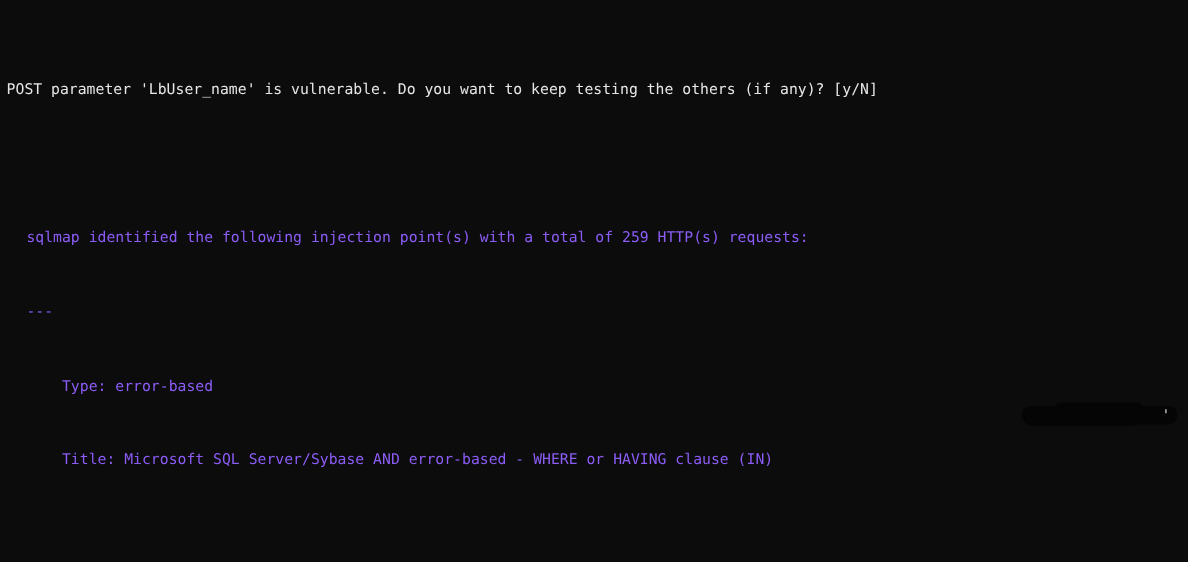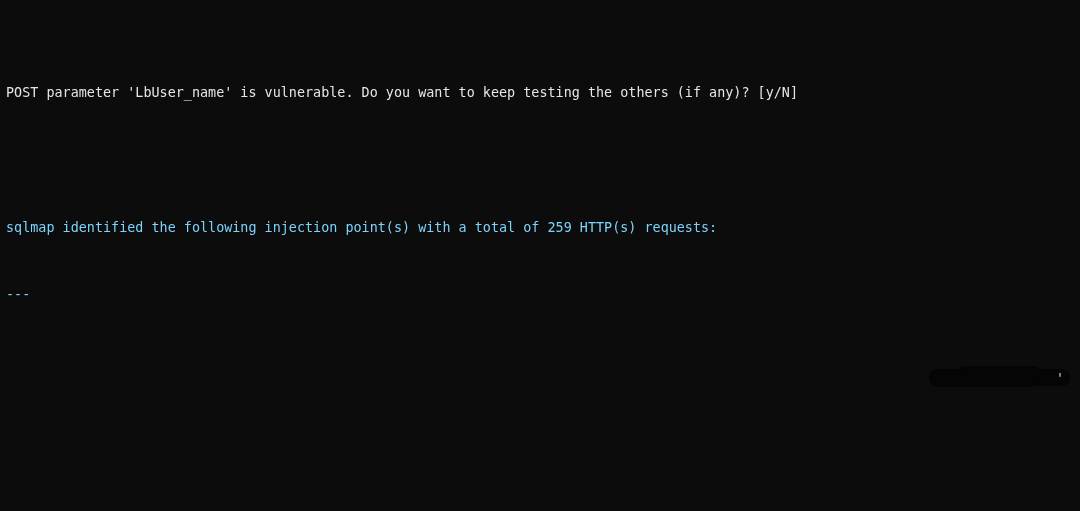--- a/index.html
+++ b/index.html
@@ -16,32 +16,32 @@
   }
   #terminal {
     position: relative;
     width: 1080px;
     height: 511px;
     background: #0c0c0c;
     color: #cccccc;
     font-size: 13.4px;
     line-height: 22.5px;
     letter-spacing: 0px;
-    padding: 14px 0 0 6px;
+    padding: 3px 0 0 6px;
     box-sizing: border-box;
     white-space: pre;
   }
   .line {
     height: 22.5px;
     white-space: pre;
     font-size: 13.4px;
     letter-spacing: 0.02px;
   }
   .blank { height: 22.5px; }
-  .c-default { color: #7dd3fc; }
+  .c-default { color: #8b5cf6; margin-left: 18px; }
   .c-bright  { color: #e6e6e6; }
 
   
   #redaction {
     position: absolute;
     left: 929px;
     top: 369px;
     width: 141px;
     height: 17px;
     background: #050505;
@@ -79,20 +79,22 @@
 </style>
 </head>
 <body>
 
 <div id="terminal">
 
   <div class="line c-bright">POST parameter 'LbUser_name' is vulnerable. Do you want to keep testing the others (if any)? [y/N]</div>
   <div class="blank"></div>
   <div class="line c-default">sqlmap identified the following injection point(s) with a total of 259 HTTP(s) requests:</div>
   <div class="line c-default">---</div>
+  <div class="line c-default">    Type: error-based</div>
+  <div class="line c-default">    Title: Microsoft SQL Server/Sybase AND error-based - WHERE or HAVING clause (IN)</div>
   
   
   
   
   
   
 
   
 
   

